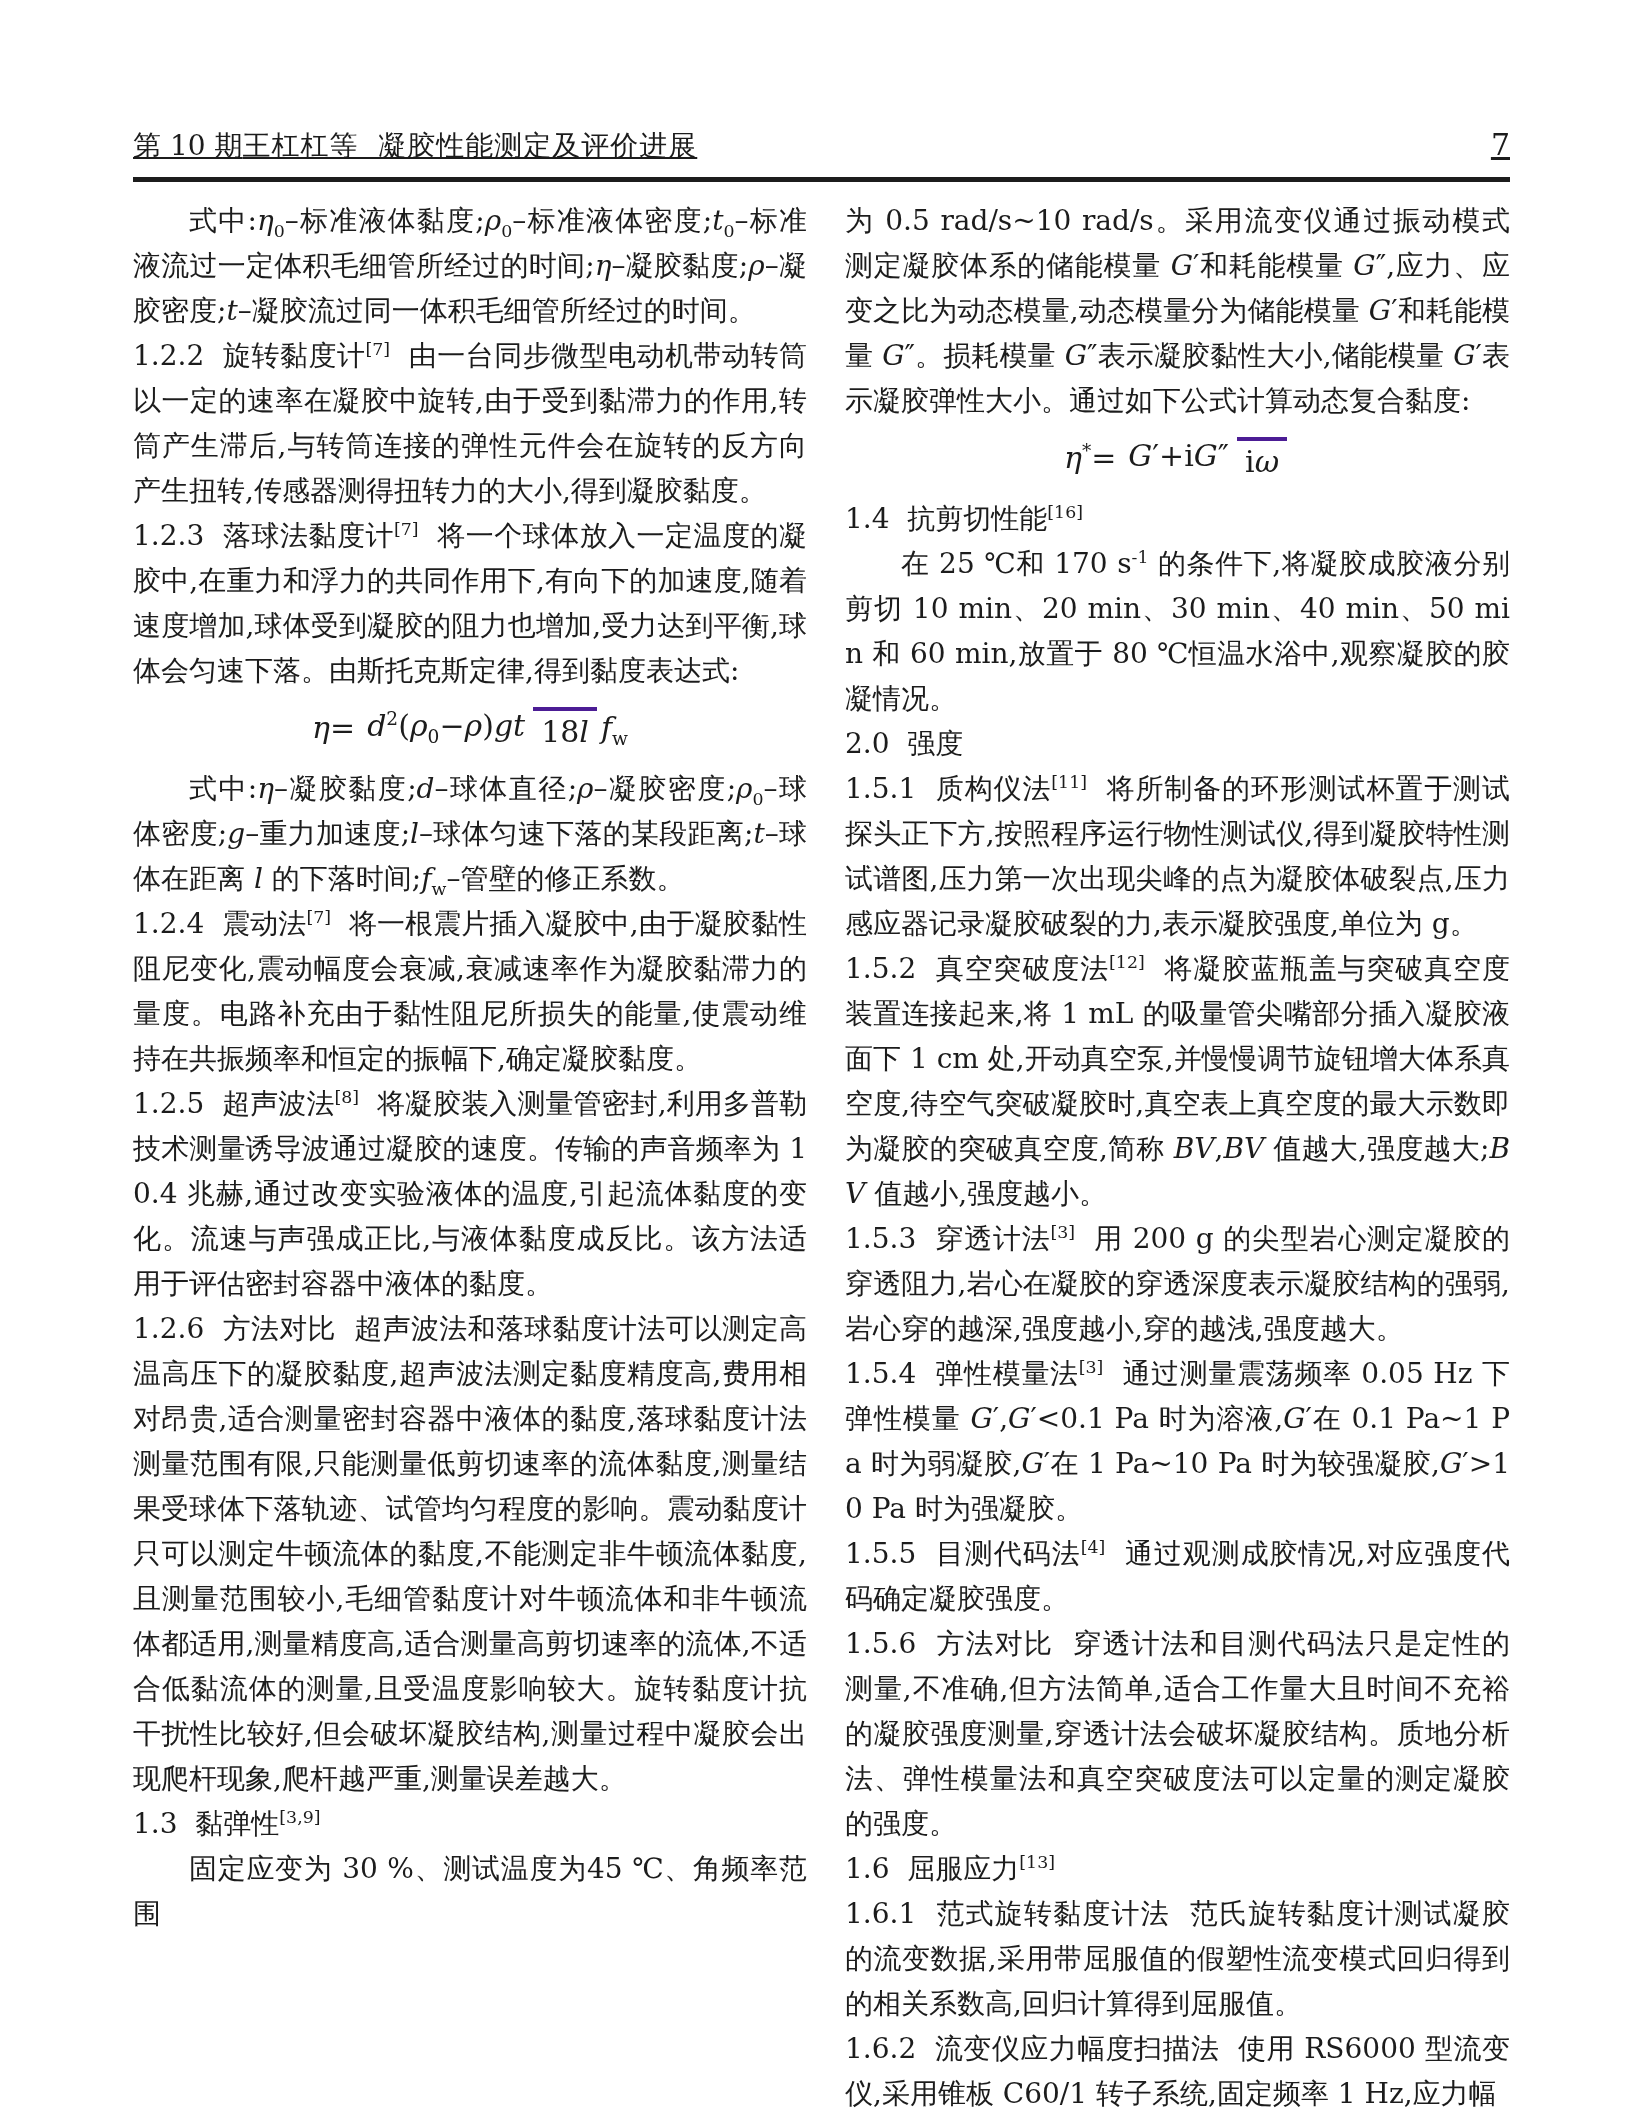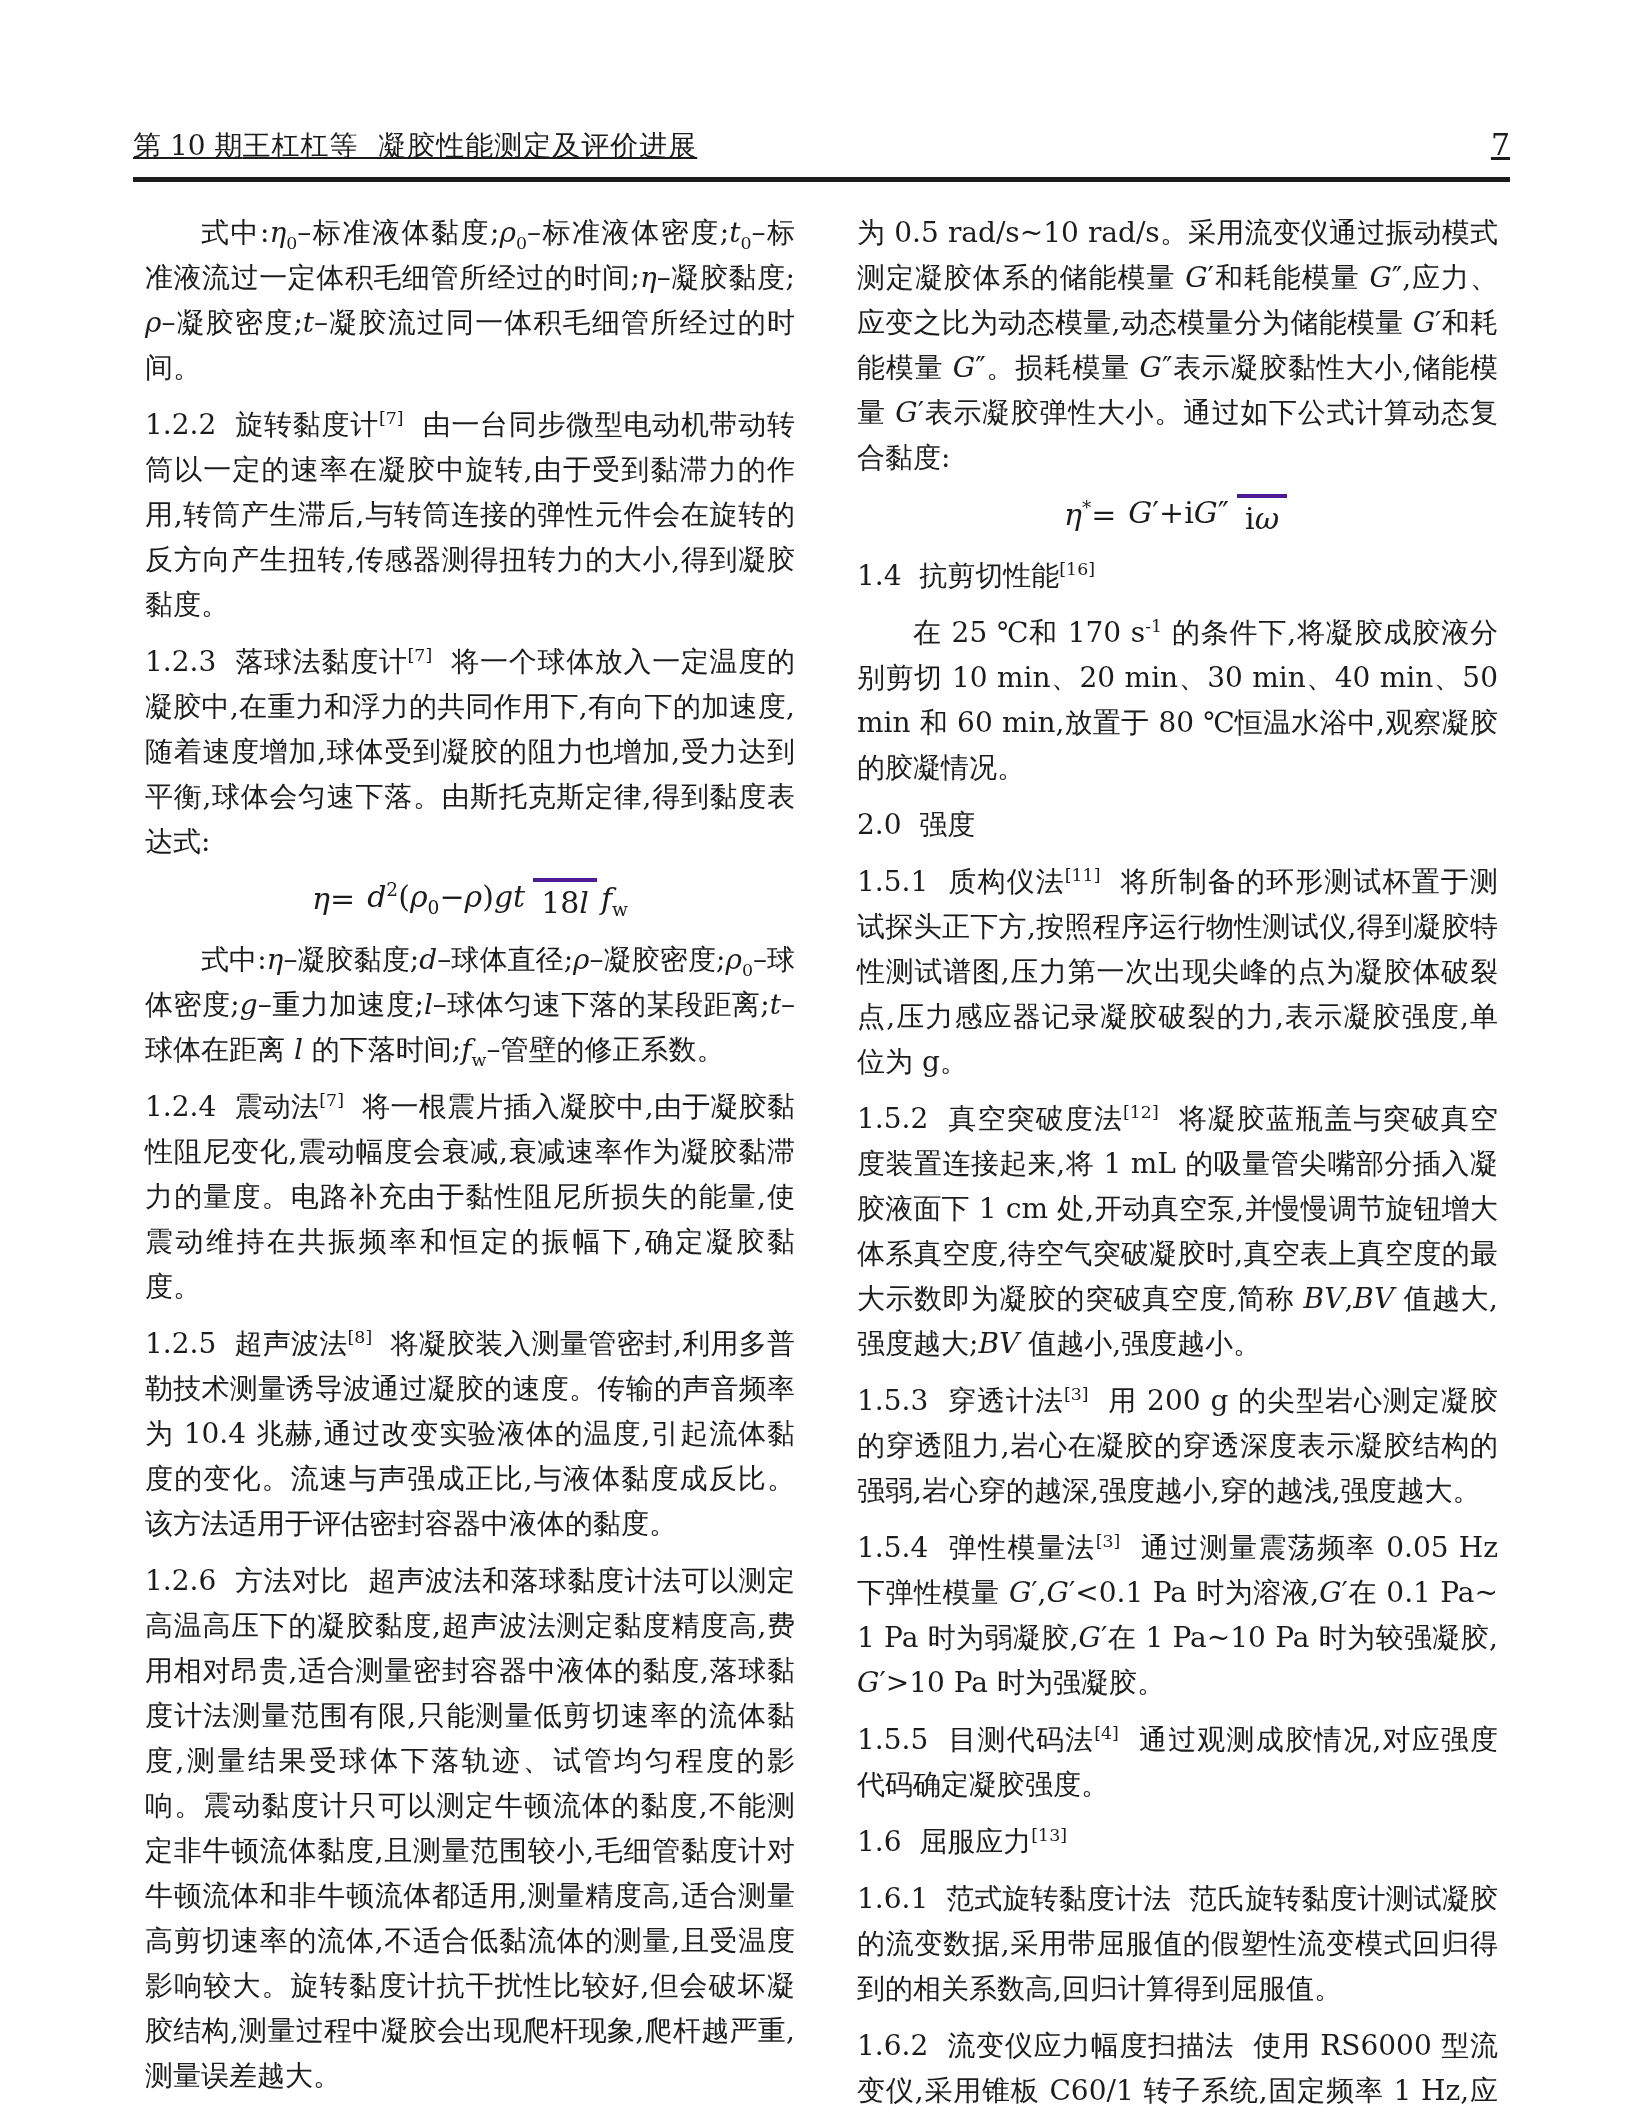--- a/index.html
+++ b/index.html
@@ -37,21 +37,21 @@
     align-items:flex-start;
   }
   .col{
     box-sizing:border-box;
     font-size:28px;
     line-height:45px;
   }
   .col-left{width:674px;}
   .col-right{width:665px;}
   .para{
-    margin:12px;
+    margin:0;
     text-align:justify;
     white-space:pre-wrap;
     word-break:break-all;
   }
   .para.indent{text-indent:2em;}
   .para.heading{text-align:left;}
   sup,sub{font-size:62%;line-height:0;}
   sup{vertical-align:super;}
   sub{vertical-align:sub;}
   i{font-style:italic;}
@@ -113,18 +113,19 @@
           </span>
         </div>
         <p class="para heading">1.4  抗剪切性能<sup>[16]</sup></p>
         <p class="para indent">在 25 ℃和 170 s<sup>-1</sup> 的条件下,将凝胶成胶液分别剪切 10 min、20 min、30 min、40 min、50 min 和 60 min,放置于 80 ℃恒温水浴中,观察凝胶的胶凝情况。</p>
         <p class="para heading">2.0  强度</p>
         <p class="para">1.5.1  质构仪法<sup>[11]</sup>  将所制备的环形测试杯置于测试探头正下方,按照程序运行物性测试仪,得到凝胶特性测试谱图,压力第一次出现尖峰的点为凝胶体破裂点,压力感应器记录凝胶破裂的力,表示凝胶强度,单位为 g。</p>
         <p class="para">1.5.2  真空突破度法<sup>[12]</sup>  将凝胶蓝瓶盖与突破真空度装置连接起来,将 1 mL 的吸量管尖嘴部分插入凝胶液面下 1 cm 处,开动真空泵,并慢慢调节旋钮增大体系真空度,待空气突破凝胶时,真空表上真空度的最大示数即为凝胶的突破真空度,简称 <i>BV</i>,<i>BV</i> 值越大,强度越大;<i>BV</i> 值越小,强度越小。</p>
         <p class="para">1.5.3  穿透计法<sup>[3]</sup>  用 200 g 的尖型岩心测定凝胶的穿透阻力,岩心在凝胶的穿透深度表示凝胶结构的强弱,岩心穿的越深,强度越小,穿的越浅,强度越大。</p>
         <p class="para">1.5.4  弹性模量法<sup>[3]</sup>  通过测量震荡频率 0.05 Hz 下弹性模量 <i>G</i>′,<i>G</i>′&lt;0.1 Pa 时为溶液,<i>G</i>′在 0.1 Pa~1 Pa 时为弱凝胶,<i>G</i>′在 1 Pa~10 Pa 时为较强凝胶,<i>G</i>′&gt;10 Pa 时为强凝胶。</p>
         <p class="para">1.5.5  目测代码法<sup>[4]</sup>  通过观测成胶情况,对应强度代码确定凝胶强度。</p>
+        <p class="para">1.5.6  方法对比  穿透计法和目测代码法只是定性的测量,不准确,但方法简单,适合工作量大且时间不充裕的凝胶强度测量,穿透计法会破坏凝胶结构。质地分析法、弹性模量法和真空突破度法可以定量的测定凝胶的强度。</p>
         <p class="para heading">1.6  屈服应力<sup>[13]</sup></p>
         <p class="para">1.6.1  范式旋转黏度计法  范氏旋转黏度计测试凝胶的流变数据,采用带屈服值的假塑性流变模式回归得到的相关系数高,回归计算得到屈服值。</p>
         <p class="para">1.6.2  流变仪应力幅度扫描法  使用 RS6000 型流变仪,采用锥板 C60/1 转子系统,固定频率 1 Hz,应力幅</p>
       </div>
   </div>
 </div>
 
 </body></html>

